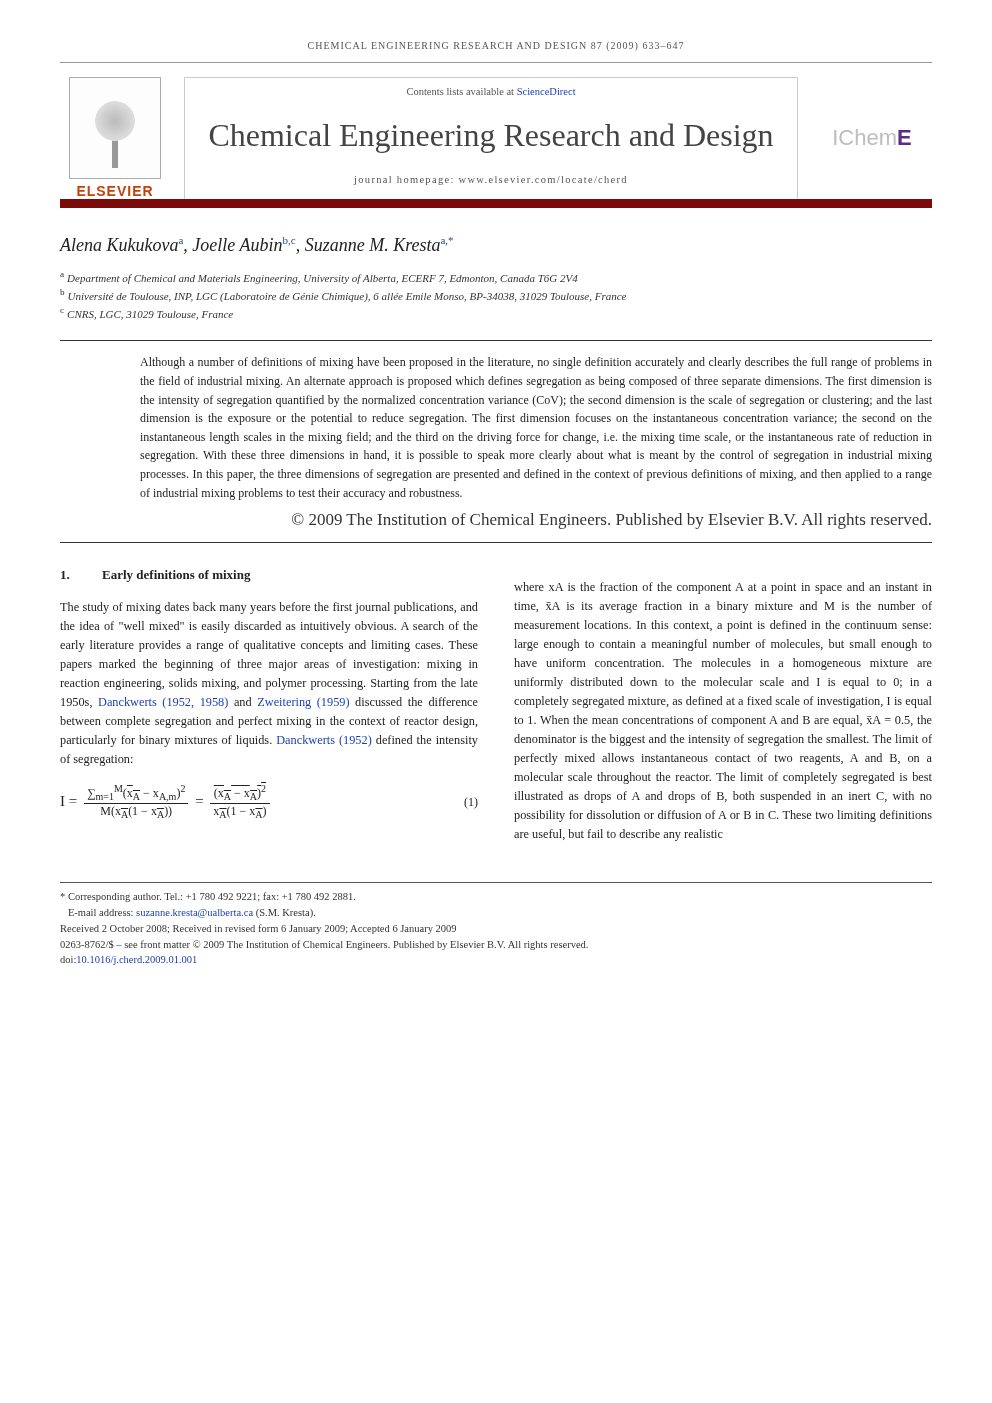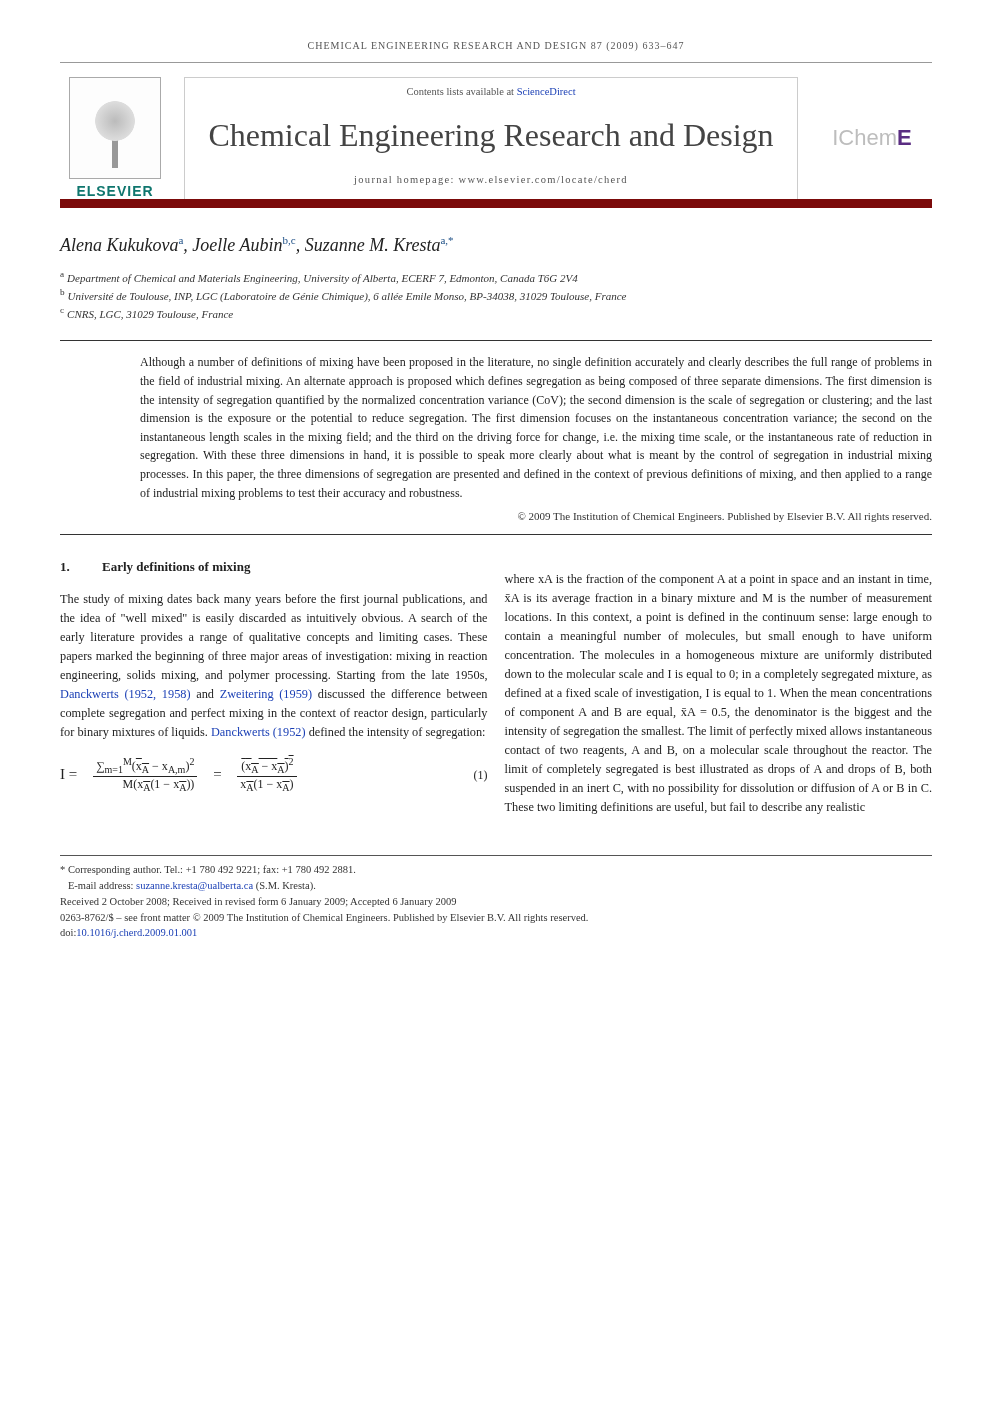--- a/index.html
+++ b/index.html
@@ -54,21 +54,21 @@
   .elsevier-tree::after {
     content: "";
     position: absolute;
     left: 22px; top: 20px;
     width: 46px; height: 46px;
     background: radial-gradient(circle at 50% 50%, #bbb 0%, #ddd 60%, transparent 62%);
     border-radius: 50%;
   }
   .elsevier-wordmark {
     font-size: 14px;
-    color: #0f766e;
+    color: #c2410c;
     font-weight: bold;
     letter-spacing: 1px;
     margin-top: 4px;
     font-family: Arial, sans-serif;
   }
   .masthead-center {
     flex: 1;
     border: 1px solid #ccc;
     border-bottom: none;
     display: flex;
@@ -143,34 +143,34 @@
     color: #333;
     margin-bottom: 10px;
   }
   .abstract-text {
     font-size: 12px;
     line-height: 1.55;
     text-align: justify;
     color: #222;
   }
   .copyright-line {
-    font-size: 11px;
+    font-size: 17px;
     text-align: right;
     margin-top: 8px;
   }
   .keywords {
     font-size: 11.5px;
     line-height: 1.5;
     margin-top: 8px;
   }
   .keywords .kw-label { font-style: italic; }
 
   .body-columns {
     display: flex;
-    gap: 17px;
+    gap: 36px;
     font-size: 12.3px;
     line-height: 1.55;
     text-align: justify;
     color: #222;
   }
   .col { flex: 1; }
   .section-heading {
     font-weight: 700;
     font-size: 13px;
     margin-bottom: 10px;
@@ -179,23 +179,23 @@
   .cite { color: #1a3fb5; }
   .equation-row {
     display: flex;
     align-items: center;
     margin: 14px 0;
   }
   .equation-row .eqimg { flex: 1; font-family: 'Cambria Math', Georgia, serif; font-size: 15px; }
   .equation-row .eqnum { width: 32px; text-align: right; font-size: 12px; }
   .frac {
     display: inline-block;
-    text-align: right;
+    text-align: center;
     vertical-align: middle;
-    margin: 0 12px;
+    margin: 0 3px;
   }
   .frac .num, .frac .den {
     display: block;
     font-size: 12px;
     padding: 0 3px;
     line-height: 1.2;
   }
   .frac .num { border-bottom: 1px solid #222; }
   .ovl { text-decoration: overline; }
 

